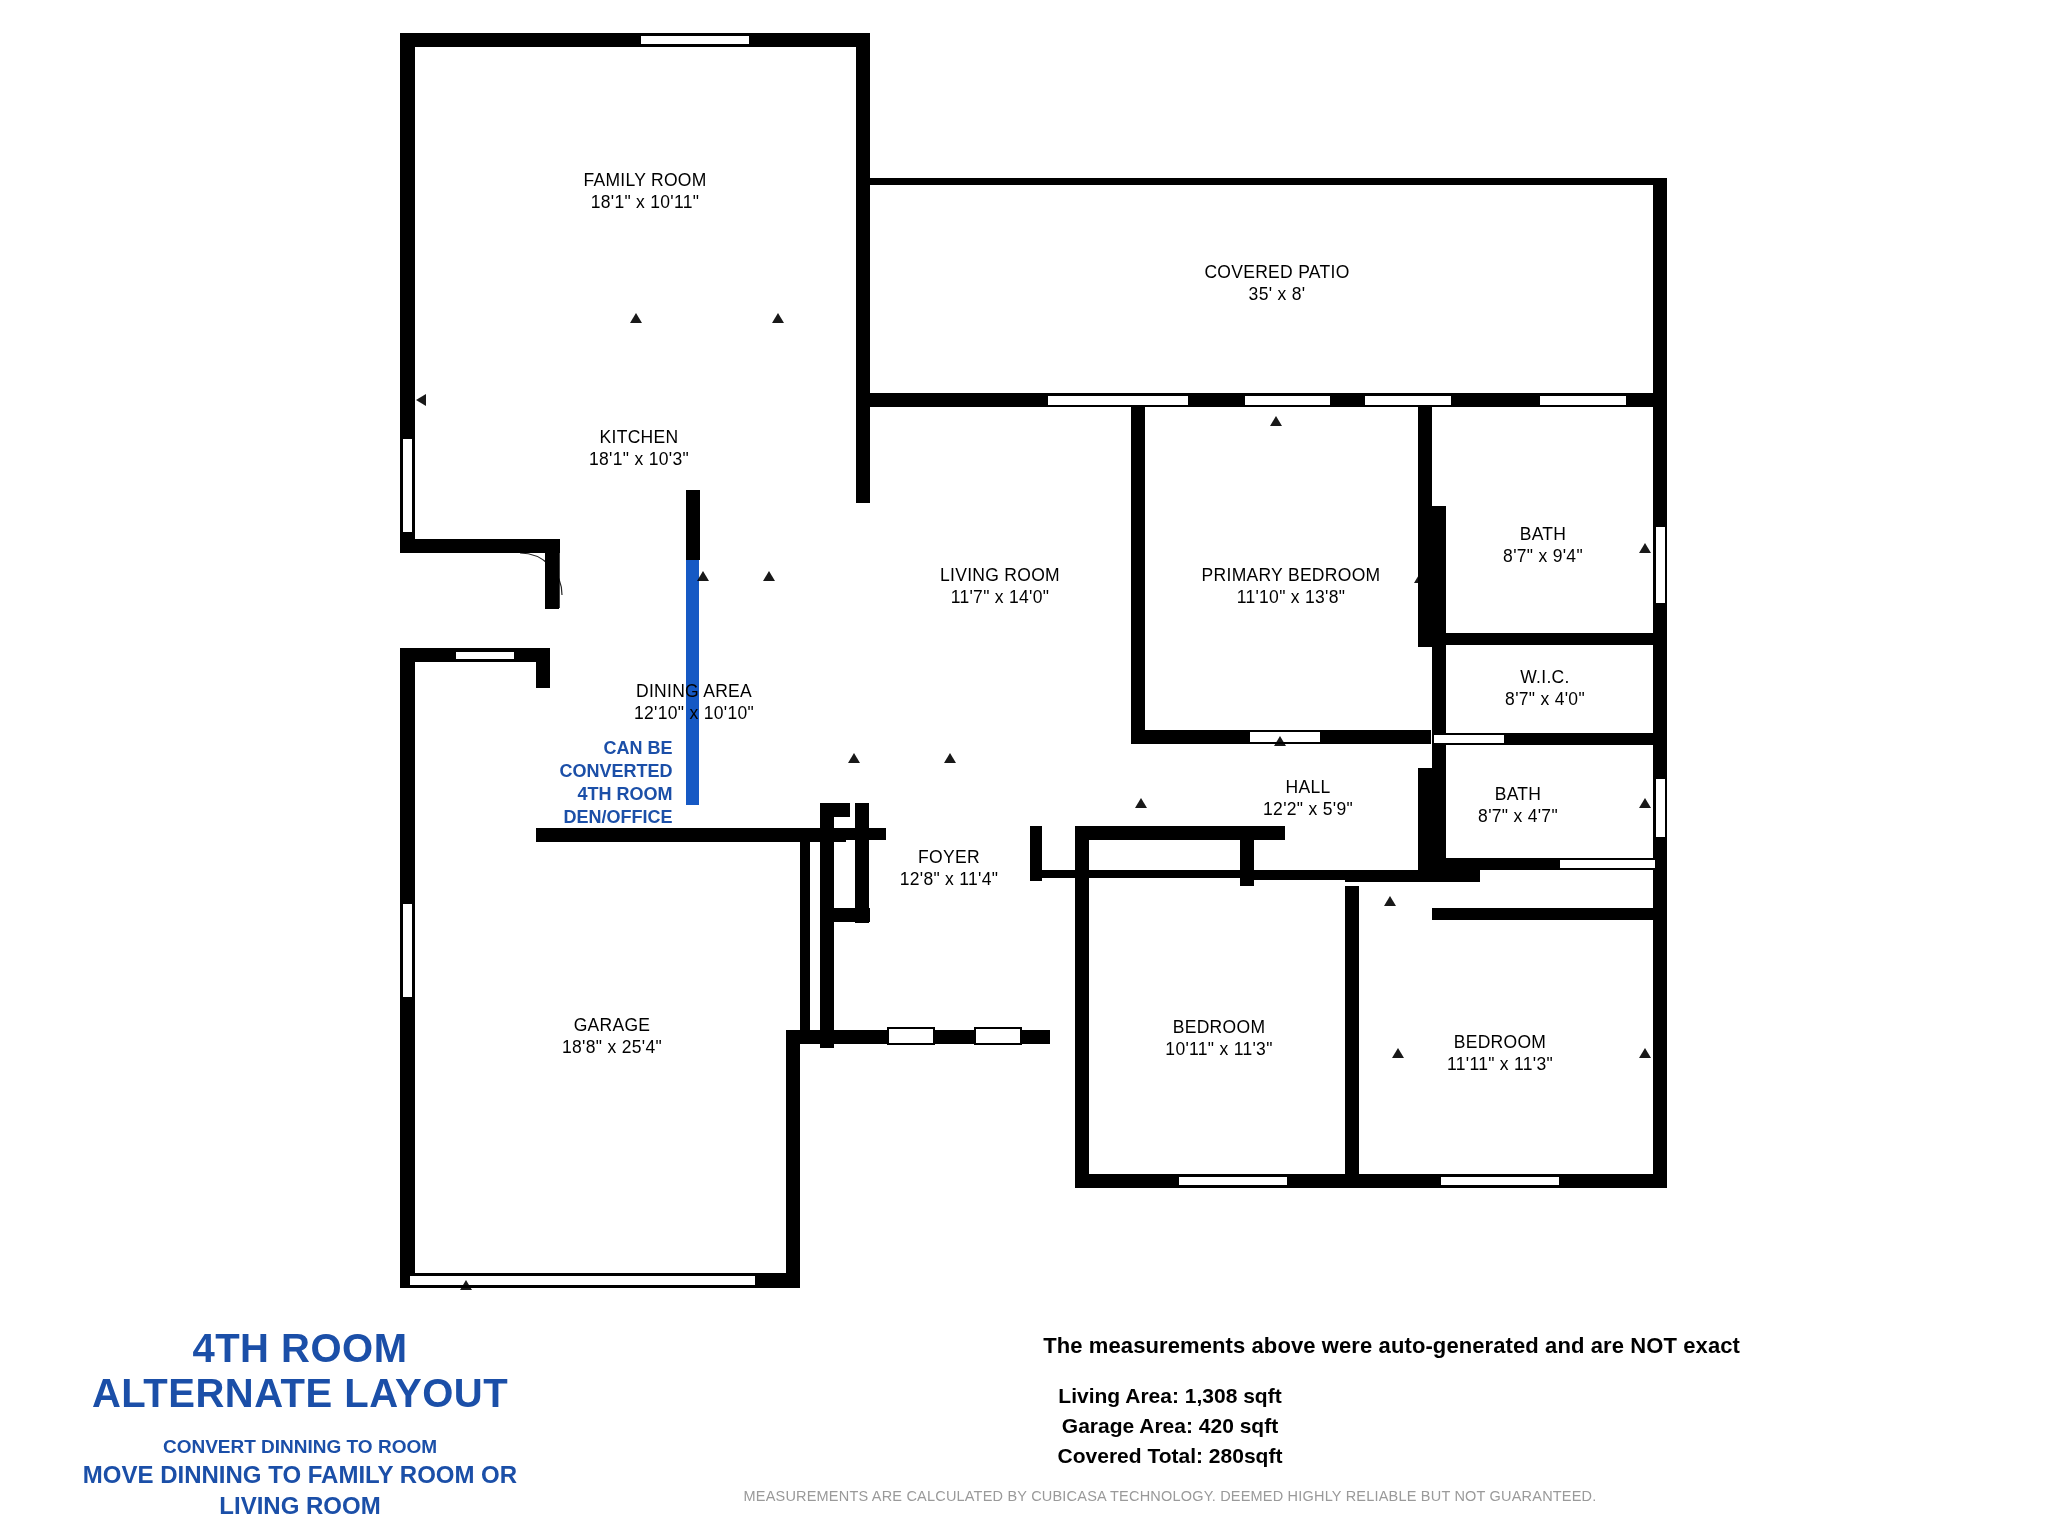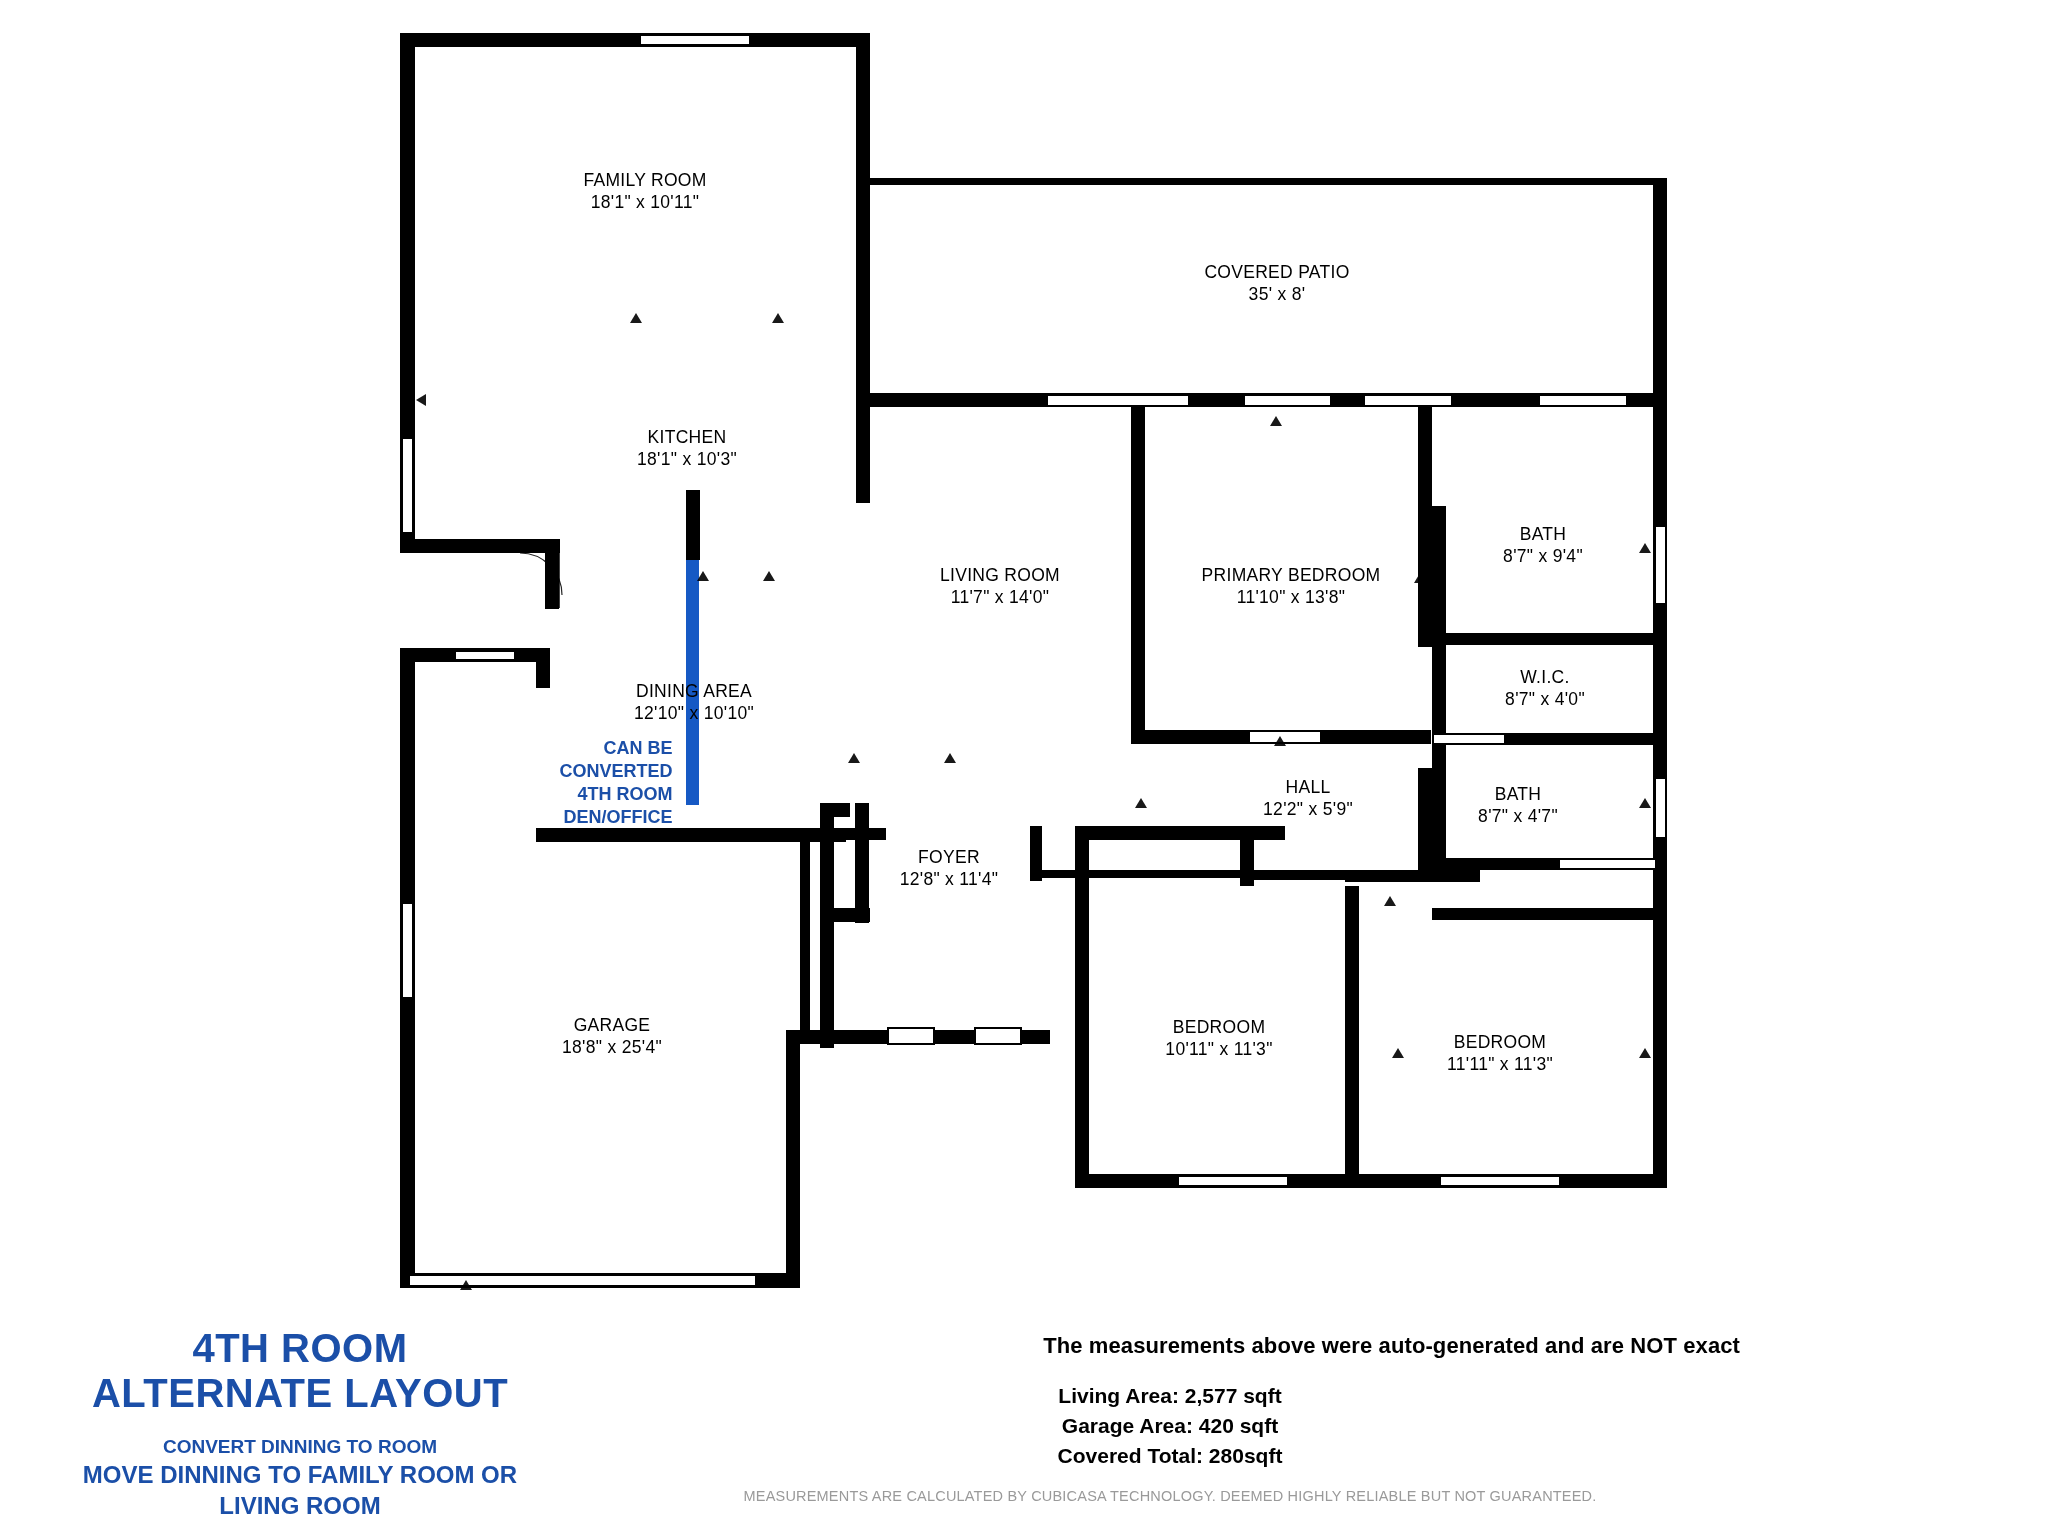--- a/index.html
+++ b/index.html
@@ -270,21 +270,21 @@
   </svg>
 
   <div class="room-label" style="left:645px; top:183px;">
     <span class="rl-name">FAMILY ROOM</span>
     <span class="rl-dim">18'1" x 10'11"</span>
   </div>
   <div class="room-label" style="left:1277px; top:275px;">
     <span class="rl-name">COVERED PATIO</span>
     <span class="rl-dim">35'  x  8'</span>
   </div>
-  <div class="room-label" style="left:639px; top:440px;margin-left:48px;">
+  <div class="room-label" style="left:639px; top:440px;">
     <span class="rl-name">KITCHEN</span>
     <span class="rl-dim">18'1" x 10'3"</span>
   </div>
   <div class="room-label" style="left:1543px; top:537px;">
     <span class="rl-name">BATH</span>
     <span class="rl-dim">8'7" x 9'4"</span>
   </div>
   <div class="room-label" style="left:1000px; top:578px;">
     <span class="rl-name">LIVING ROOM</span>
     <span class="rl-dim">11'7" x 14'0"</span>
@@ -336,20 +336,20 @@
   <div class="footer-left">
     <span class="fl-title1">4TH ROOM</span>
     <span class="fl-title2">ALTERNATE LAYOUT</span>
     <span class="fl-sub1">CONVERT DINNING TO ROOM</span>
     <span class="fl-sub2">MOVE DINNING TO FAMILY ROOM OR LIVING ROOM</span>
   </div>
 
   <div class="footer-center">
     <span class="fc-disclaimer">The measurements above were auto-generated and are NOT exact</span>
     <div class="fc-stats">
-      <span class="fc-stat">Living Area: 2,577 sqft</span>
+      <span class="fc-stat">Living Area: 1,308 sqft</span>
       <span class="fc-stat">Garage Area: 420 sqft</span>
       <span class="fc-stat">Covered Total: 280sqft</span>
     </div>
     <span class="fc-fine">MEASUREMENTS ARE CALCULATED BY CUBICASA TECHNOLOGY. DEEMED HIGHLY RELIABLE BUT NOT GUARANTEED.</span>
   </div>
 
 </div>
 
 </body></html>

